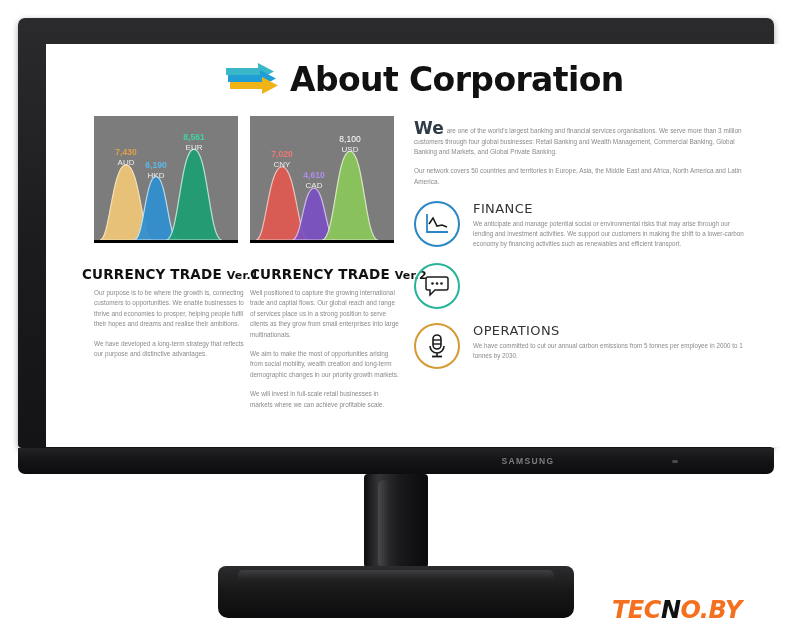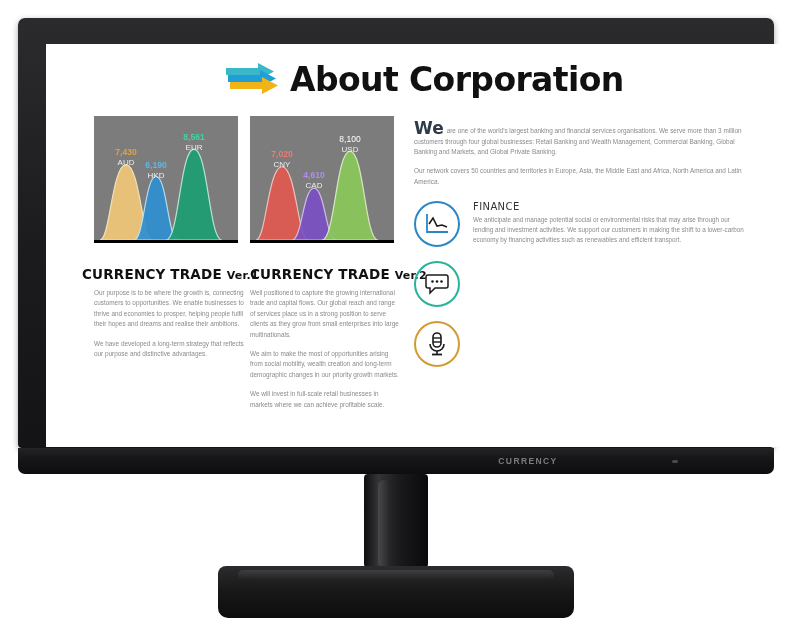--- a/index.html
+++ b/index.html
@@ -84,21 +84,21 @@
   
   .right-col{ position:absolute; left:368px; top:76px; width:330px; }
   .lede{ font-size:6.4px; line-height:10.2px; color:#8a8a8e; }
   .lede .big{ font-size:17px; font-weight:bold; color:#2f3b47; line-height:17px;
     vertical-align:-1px; margin-right:3px; font-family:"DejaVu Sans", sans-serif; }
   .lede p{ margin-bottom:9px; }
 
   .feature{ display:flex; gap:13px; margin-top:14px; align-items:flex-start; }
   .feat-icon{ flex:0 0 auto; width:46px; height:46px; border-radius:50%; border:2.6px solid #888;
     display:flex; align-items:center; justify-content:center; }
-  .feat-txt h3{ font-size:10px; font-weight:normal; color:#333; letter-spacing:.4px;
+  .feat-txt h3{ font-size:13px; font-weight:normal; color:#333; letter-spacing:.4px;
     margin-bottom:3px; font-family:"DejaVu Sans", sans-serif; }
   .feat-txt p{ font-size:6.3px; line-height:10px; color:#8a8a8e; }
 
   
   .watermark{ position:absolute; left:612px; top:596px; font-size:24px; font-weight:bold;
     font-style:italic; color:#f4701f; letter-spacing:-0.5px;
     font-family:"DejaVu Sans", sans-serif; }
   .watermark .n{ color:#111; }
 </style>
 </head>
@@ -205,27 +205,34 @@
             <div class="feat-icon" style="border-color:#d49a33">
               <svg width="24" height="26" viewBox="0 0 24 26">
                 <rect x="8" y="2" width="8" height="14" rx="4" fill="none" stroke="#1b1b1b" stroke-width="1.6"></rect>
                 <line x1="8" y1="7" x2="16" y2="7" stroke="#1b1b1b" stroke-width="1.4"></line>
                 <line x1="8" y1="11" x2="16" y2="11" stroke="#1b1b1b" stroke-width="1.4"></line>
                 <path d="M5 13 A7 7 0 0 0 19 13" fill="none" stroke="#1b1b1b" stroke-width="1.6"></path>
                 <line x1="12" y1="20" x2="12" y2="23" stroke="#1b1b1b" stroke-width="1.6"></line>
                 <line x1="7" y1="23.5" x2="17" y2="23.5" stroke="#1b1b1b" stroke-width="1.8"></line>
               </svg>
             </div>
+            <div class="feat-txt">
+              <h3>OPERATIONS</h3>
+              <p>We have committed to cut our annual carbon emissions from 5 tonnes per employee in 2000 to 1 tonnes by 2030.</p>
+            </div>
           </div>
         </div>
 
       </div>
     </div>
   </div>
 
   <div class="bezel-chin"></div>
-  <div class="samsung-logo">CURRENCY</div>
+  <div class="samsung-logo">SAMSUNG</div>
   <div class="power-led"></div>
   <div class="stand-neck"></div>
   <div class="stand-base"></div>
 
+  <div class="watermark">
+    <span>TEC</span><span class="n">N</span><span>O.BY</span>
+  </div>
 
 </div>
 
 </body></html>

